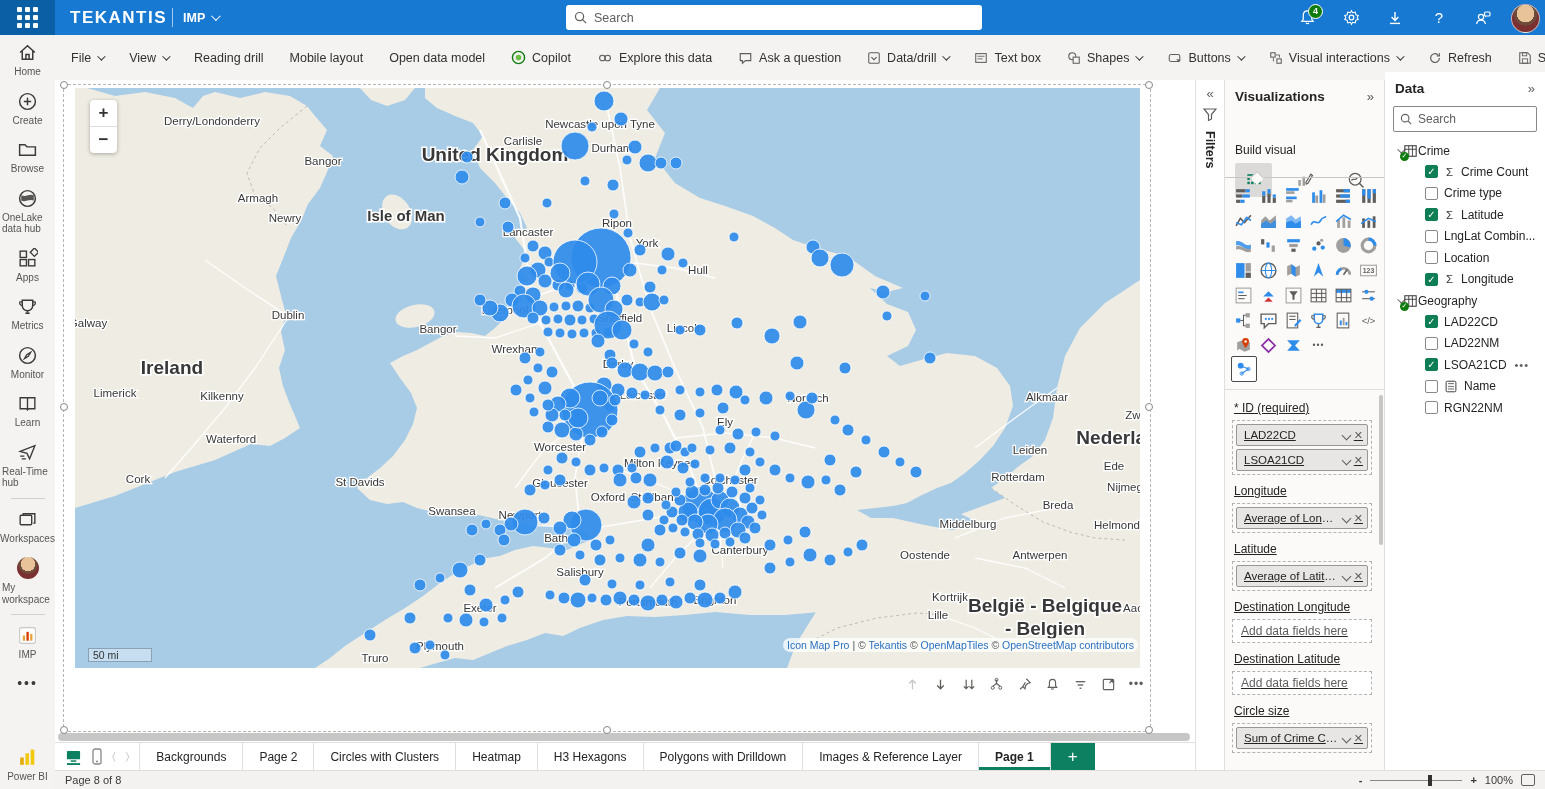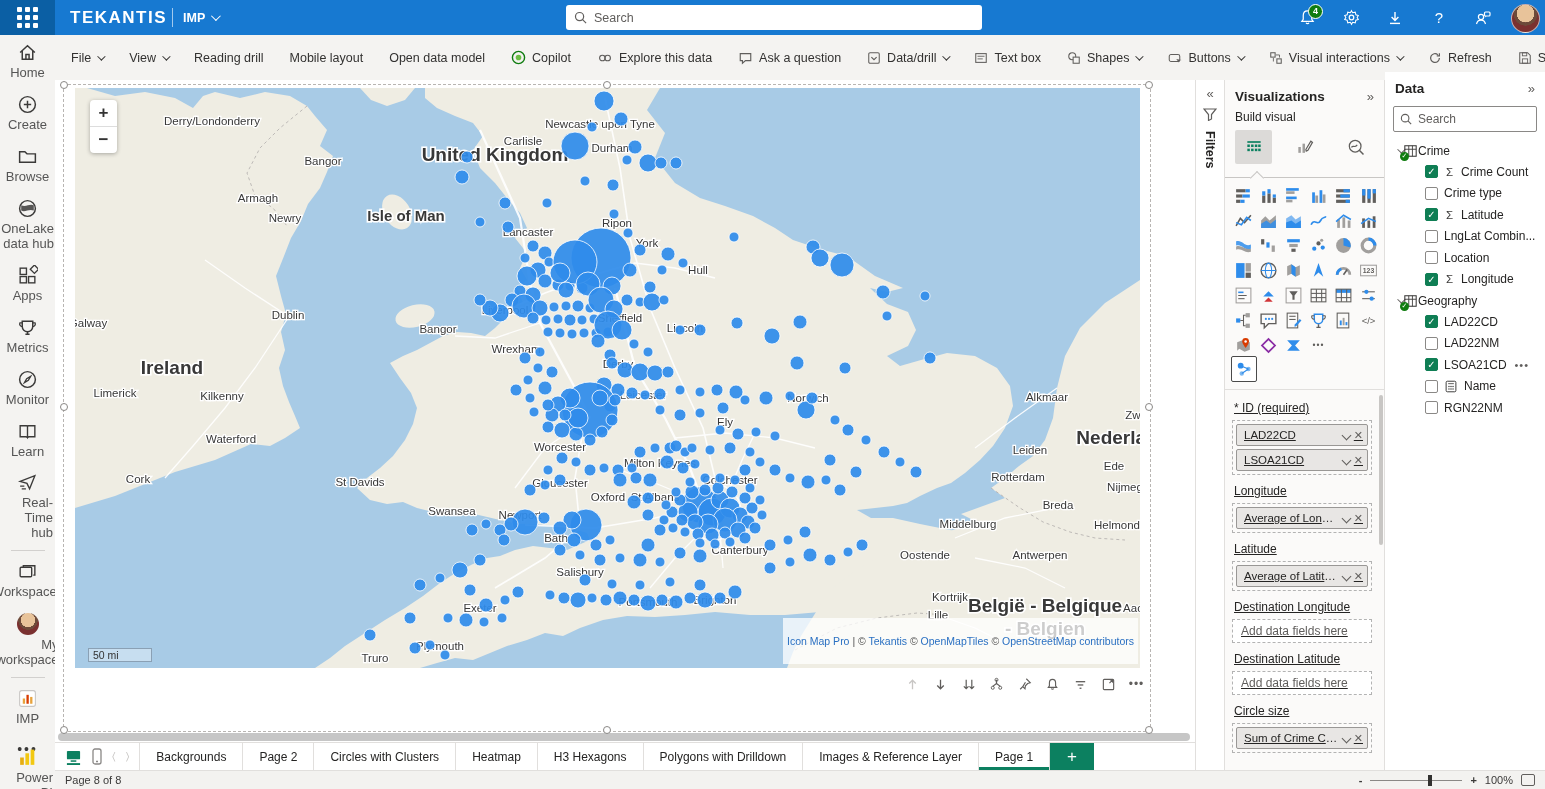--- a/index.html
+++ b/index.html
@@ -23,49 +23,49 @@
   .badge{position:absolute;top:-5px;right:-7px;background:#107c10;border:1.5px solid #fff;color:#fff;font-size:9px;width:13px;height:13px;border-radius:50%;display:flex;align-items:center;justify-content:center;font-weight:bold;}
   #avatar-top{left:1511px;top:4px;width:27px;height:27px;border-radius:50%;background:radial-gradient(circle at 50% 32%,#e8c39a 0 38%,#6d4a3a 39% 52%,#7a3030 53% 100%);border:1px solid rgba(255,255,255,.6);cursor:pointer;}
   
   #menubar{left:55px;top:35px;width:1490px;height:45px;background:#f4f3f1;display:flex;align-items:center;padding-left:16px;gap:26px;box-sizing:border-box;overflow:hidden;white-space:nowrap;}
   .mitem{display:flex;align-items:center;gap:6px;font-size:12.5px;color:#323130;cursor:pointer;flex:none;}
   .mitem .chev{width:5px;height:5px;border-width:1.2px;color:#323130;}
   .mitem svg{flex:none;}
   
   #rail{left:0;top:35px;width:55px;height:754px;background:#f4f3f1;}
   .ritem{width:55px;display:flex;flex-direction:column;align-items:center;gap:3px;padding:7px 0 6px;cursor:pointer;color:#3b3a39;}
-  .ritem .rl{font-size:13px;color:#555;text-align:right;line-height:1.15;padding:0 2px;}
+  .ritem .rl{font-size:10px;color:#555;text-align:left;line-height:1.15;padding:0 2px;}
   .rdiv{width:34px;height:1px;background:#d2d0ce;margin:3px auto;}
   #rail-bottom{left:0;top:740px;width:55px;}
   
   #canvas{left:55px;top:80px;width:1140px;height:662px;background:#fff;}
   #sel-rect{left:63px;top:84px;width:1086px;height:646px;border:1.5px dashed #b8b5b2;pointer-events:none;}
   .handle{position:absolute;width:6px;height:6px;border-radius:50%;background:#fff;border:1px solid #8a8886;}
   #mapviz{left:75px;top:88px;width:1065px;height:580px;overflow:hidden;background:#a8cbe6;cursor:grab;}
   #mapsvg{position:absolute;left:0;top:0;}
   #zoomctl{left:15px;top:12px;width:27px;background:#fff;border-radius:4px;box-shadow:0 1px 4px rgba(0,0,0,.3);overflow:hidden;}
   .zbtn{width:27px;height:26px;display:flex;align-items:center;justify-content:center;font-size:17px;font-weight:bold;color:#333;cursor:pointer;}
   #zoomctl .zdiv{height:1px;background:#ddd;}
   #scalebar{left:13px;bottom:6px;height:14px;background:rgba(205,226,241,.85);border:1px solid #8aa0b4;font-size:10.5px;color:#333;padding:0 5px 1px 4px;display:flex;align-items:center;min-width:64px;box-sizing:border-box;}
-  #attrib{right:2px;bottom:4px;background:rgba(255,255,255,.75);font-size:10.5px;padding:17px 4px;color:#555;}
+  #attrib{right:2px;bottom:16px;background:rgba(255,255,255,.75);font-size:10.5px;padding:1px 4px;color:#555;border-radius:7px;}
   #attrib .lnk{color:#2a70c2;}
   #viz-toolbar{left:850px;top:672px;width:295px;height:24px;display:flex;align-items:center;justify-content:flex-end;gap:11px;}
   .vtico{width:17px;height:17px;display:flex;align-items:center;justify-content:center;cursor:pointer;color:#605e5c;}
   .vtico.dis{color:#c8c6c4;}
   #hscroll{left:58px;top:733px;width:1132px;height:8px;}
   #hscroll .thumb{width:100%;height:8px;border-radius:4px;background:#c6c6c6;}
   
   #fstrip{left:1195px;top:80px;width:30px;height:690px;background:#fff;border-left:1px solid #e1dfdd;border-right:1px solid #e1dfdd;box-sizing:border-box;}
   #fstrip .coll{text-align:center;font-size:13px;color:#605e5c;padding-top:6px;cursor:pointer;}
   #fstrip .vtext{writing-mode:vertical-rl;font-size:12.5px;color:#252423;font-weight:600;margin:10px auto 0;display:block;text-align:left;}
   
   #vizpanel{left:1225px;top:80px;width:160px;height:690px;background:#fbfaf9;border-right:1px solid #e1dfdd;box-sizing:border-box;}
   .phead{display:flex;align-items:center;justify-content:space-between;padding:9px 10px 4px 10px;font-size:13.5px;font-weight:bold;color:#252423;}
   .pcoll{font-size:13px;color:#605e5c;font-weight:normal;cursor:pointer;}
-  #buildlabel{font-size:12px;color:#252423;padding:2px 10px 6px;}
+  #buildlabel{font-size:12px;color:#252423;padding:2px 10px 6px;margin-top:33px;}
   #buildtabs{display:flex;gap:14px;padding:0 10px;align-items:center;}
   .btab{width:44px;height:34px;display:flex;align-items:center;justify-content:center;border-radius:2px;cursor:pointer;}
   .btab.sel{background:#dcdad8;}
   #tabnotch{left:1252px;top:173px;width:9px;height:9px;background:#fbfaf9;border-left:1px solid #c8c6c4;border-top:1px solid #c8c6c4;transform:rotate(45deg);}
   #tabline{left:1225px;top:177px;width:159px;height:1px;background:#c8c6c4;}
   #gallery{left:1231px;top:183px;width:150px;display:flex;flex-wrap:wrap;}
   .gcell{width:25px;height:25px;display:flex;align-items:center;justify-content:center;cursor:pointer;border-radius:2px;}
   #customrow{left:1231px;top:356px;display:flex;}
   .gcell.custom{border:1.5px solid #4a4a4a;background:#fff;width:26px;height:26px;box-sizing:border-box;}
   #wellline{left:1225px;top:389px;width:159px;height:1px;background:#e1dfdd;}
@@ -89,21 +89,21 @@
   .frow{display:flex;align-items:center;height:21.5px;font-size:12px;color:#252423;gap:6px;padding-left:30px;cursor:pointer;position:relative;}
   .cb{width:13px;height:13px;border:1px solid #8a8886;border-radius:2px;background:#fff;flex:none;box-sizing:border-box;}
   .cb.on{background:#0f7e54;border-color:#0f7e54;color:#fff;font-size:10px;display:flex;align-items:center;justify-content:center;}
   .sigma{width:11px;font-size:11.5px;color:#3b3a39;flex:none;text-align:center;}
   .fmore{position:absolute;right:10px;color:#605e5c;font-size:11px;letter-spacing:1px;}
   
   #tabsbar{left:55px;top:742px;width:1140px;height:28px;background:#fff;border-top:1px solid #e1dfdd;display:flex;align-items:stretch;box-sizing:border-box;}
   #viewtoggles{display:flex;align-items:center;gap:10px;padding:0 10px;border-right:1px solid #e1dfdd;}
   .navchev{color:#c8c6c4;font-size:11px;cursor:pointer;}
   .ptab{display:flex;align-items:center;padding:0 16px;font-size:12px;color:#252423;border-right:1px solid #e1dfdd;cursor:pointer;position:relative;}
-  .ptab.active{font-weight:400;}
+  .ptab.active{font-weight:700;}
   .ptab.active::after{content:"";position:absolute;left:0;right:0;bottom:0;height:3px;background:#0c8060;}
   #addpage{width:44px;background:#0c8060;color:#fff;display:flex;align-items:center;justify-content:center;font-size:17px;cursor:pointer;}
   
   #statusbar{left:55px;top:770px;width:1490px;height:19px;background:#f3f2f0;border-top:1px solid #e1dfdd;display:flex;align-items:center;justify-content:space-between;padding:0 10px;font-size:11px;color:#3b3a39;box-sizing:border-box;}
   #zoomslider{display:flex;align-items:center;gap:8px;}
   #ztrack{width:92px;height:1px;background:#8a8886;position:relative;}
   #zthumb{position:absolute;left:58px;top:-5px;width:4px;height:11px;background:#323130;}
   .fitico{width:12px;height:10px;border:1.2px solid #605e5c;border-radius:2px;}
   svg{display:block;}
 </style>

